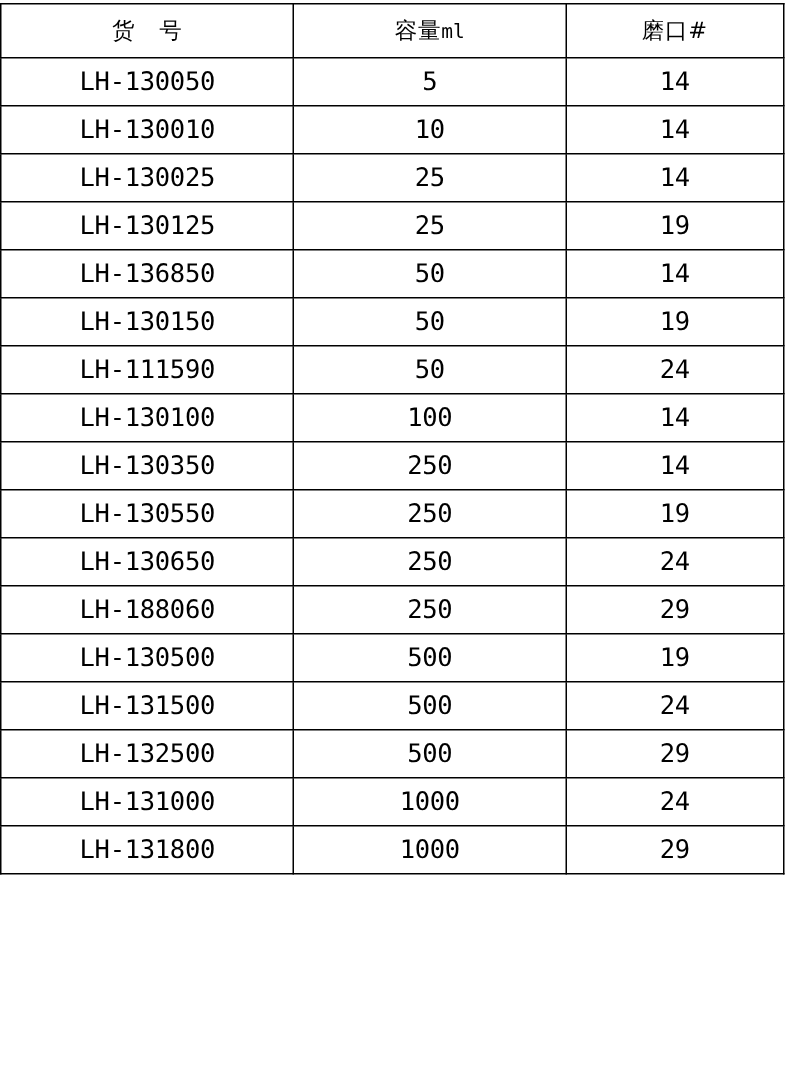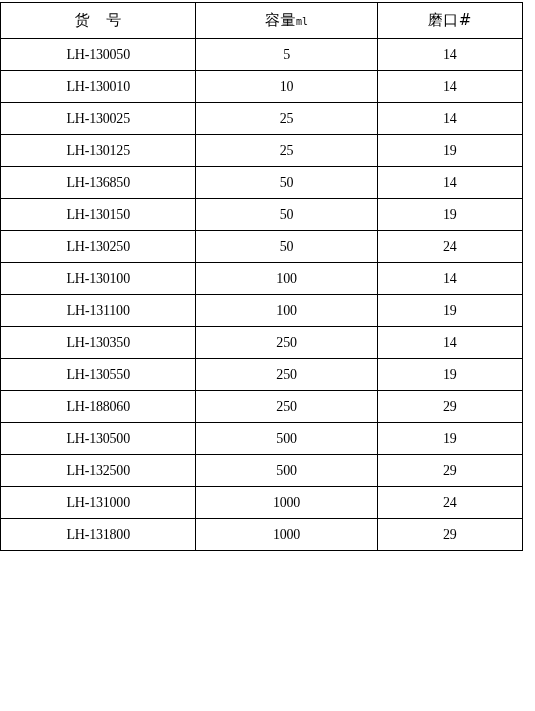--- a/index.html
+++ b/index.html
@@ -31,42 +31,41 @@
     color: #000000;
     background: #ffffff;
   }
   #spec-table th {
     height: 35px;
     font-weight: normal;
     font-size: 15px;
   }
   #spec-table td {
     height: 31px;
-    font-size: 14px;
-    font-family: Liberation Serif, serif;
+    font-size: 17px;
   }
   .col-code { width: 195px; }
   .col-vol  { width: 181px; }
   .col-joint{ width: 145px; }
 
   .hdr-cn {
     font-family: "DejaVu Sans", "Liberation Sans", sans-serif;
     font-size: 15px;
     letter-spacing: 0.5px;
   }
   .hdr-code .hdr-cn {
     letter-spacing: 0.5px;
   }
   .gap {
     display: inline-block;
     width: 16px;
   }
   .unit {
     font-family: "DejaVu Sans Mono", "Liberation Mono", monospace;
-    font-size: 10px;
+    font-size: 13px;
     letter-spacing: 0;
   }
   .cell-mono {
     font-family: "DejaVu Sans Mono", "Liberation Mono", monospace;
     font-size: 13.5px;
     letter-spacing: -0.2px;
   }
 </style>
 </head>
 <body>
@@ -115,53 +114,58 @@
         <td class="cell-mono">LH-136850</td>
         <td class="cell-mono">50</td>
         <td class="cell-mono">14</td>
       </tr>
       <tr>
         <td class="cell-mono">LH-130150</td>
         <td class="cell-mono">50</td>
         <td class="cell-mono">19</td>
       </tr>
       <tr>
-        <td class="cell-mono">LH-130250</td>
+        <td class="cell-mono">LH-111590</td>
         <td class="cell-mono">50</td>
         <td class="cell-mono">24</td>
       </tr>
       <tr>
         <td class="cell-mono">LH-130100</td>
         <td class="cell-mono">100</td>
         <td class="cell-mono">14</td>
-      </tr>
-      <tr>
-        <td class="cell-mono">LH-131100</td>
-        <td class="cell-mono">100</td>
-        <td class="cell-mono">19</td>
       </tr>
       <tr>
         <td class="cell-mono">LH-130350</td>
         <td class="cell-mono">250</td>
         <td class="cell-mono">14</td>
       </tr>
       <tr>
         <td class="cell-mono">LH-130550</td>
         <td class="cell-mono">250</td>
         <td class="cell-mono">19</td>
       </tr>
       <tr>
+        <td class="cell-mono">LH-130650</td>
+        <td class="cell-mono">250</td>
+        <td class="cell-mono">24</td>
+      </tr>
+      <tr>
         <td class="cell-mono">LH-188060</td>
         <td class="cell-mono">250</td>
         <td class="cell-mono">29</td>
       </tr>
       <tr>
         <td class="cell-mono">LH-130500</td>
         <td class="cell-mono">500</td>
         <td class="cell-mono">19</td>
+      </tr>
+      <tr>
+        <td class="cell-mono">LH-131500</td>
+        <td class="cell-mono">500</td>
+        <td class="cell-mono">24</td>
       </tr>
       <tr>
         <td class="cell-mono">LH-132500</td>
         <td class="cell-mono">500</td>
         <td class="cell-mono">29</td>
       </tr>
       <tr>
         <td class="cell-mono">LH-131000</td>
         <td class="cell-mono">1000</td>
         <td class="cell-mono">24</td>

